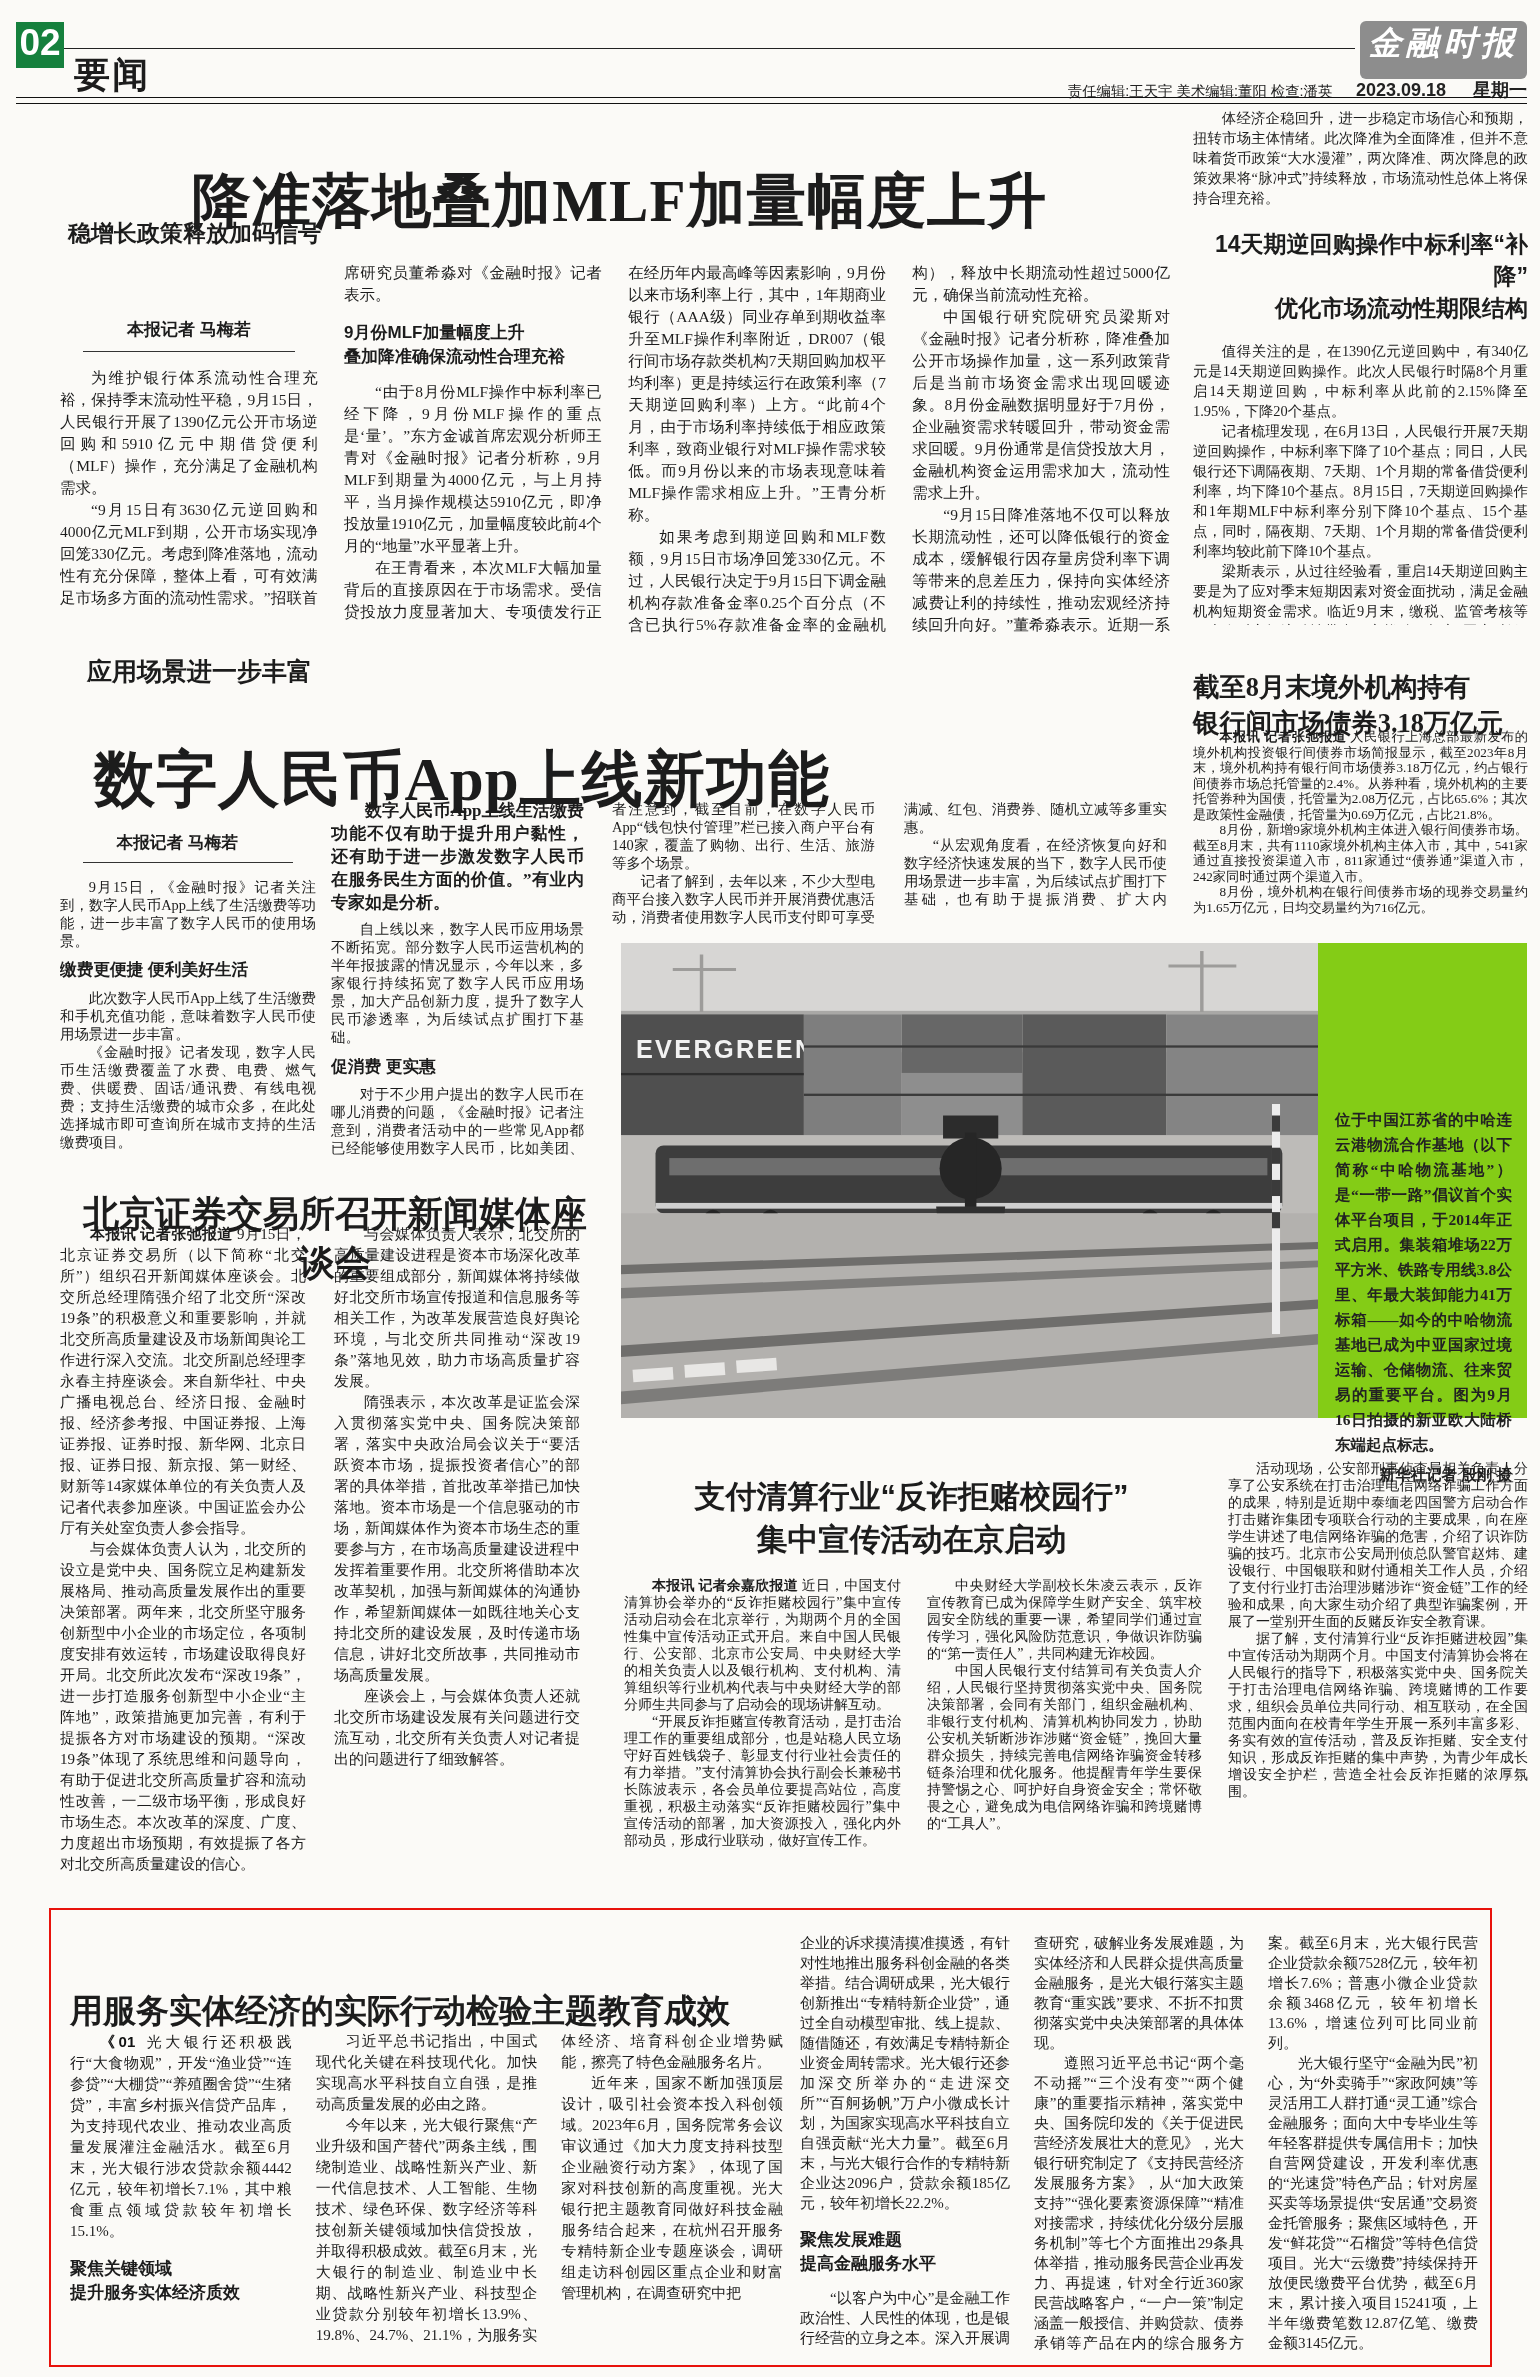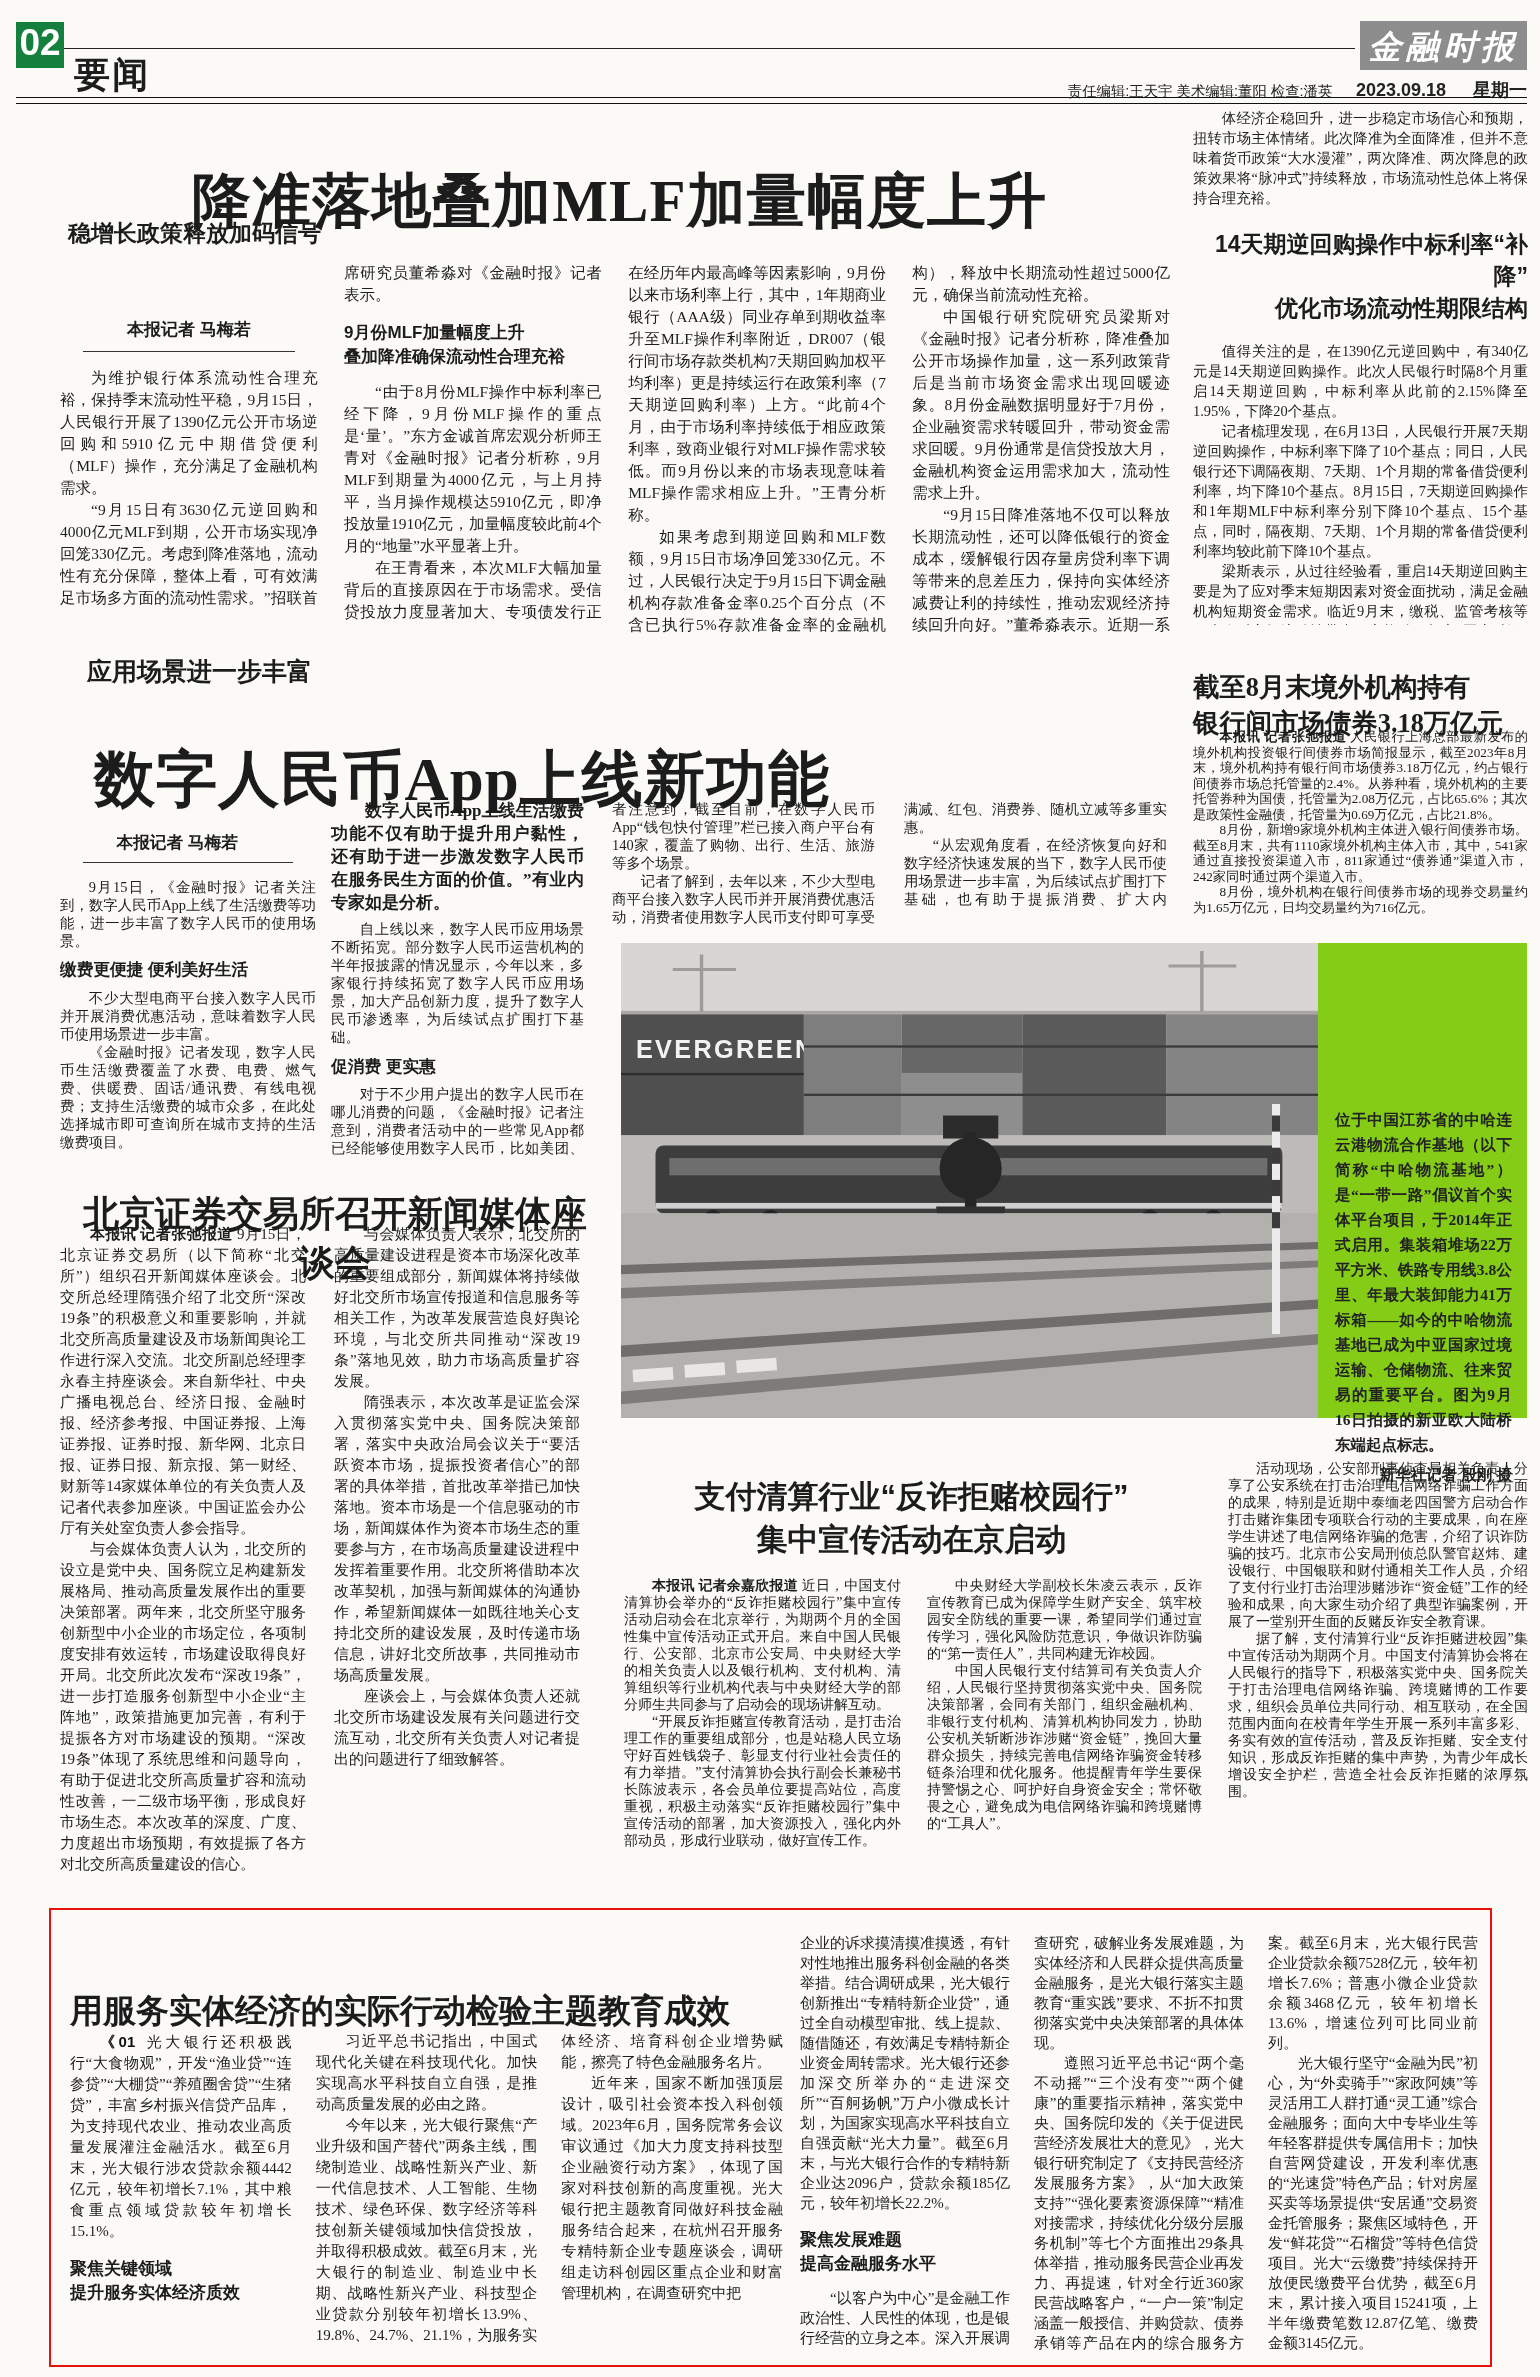--- a/index.html
+++ b/index.html
@@ -5,22 +5,22 @@
   html,body{margin:0;padding:0;background:#e8e6e2;}
   #page{position:relative;width:1540px;height:2377px;background:#fbfaf7;color:#1c1c1c;
         font-family:"Liberation Serif","DejaVu Serif",serif;overflow:hidden;}
   .abs{position:absolute;}
   .sans{font-family:"Liberation Sans","DejaVu Sans",sans-serif;}
   
   .pagenum-box{left:16px;top:22px;width:48px;height:46px;background:#15803d;color:#fff;
                display:flex;align-items:flex-start;justify-content:center;font-size:37px;font-weight:900;}
   .section-name{left:74px;top:51px;font-size:36px;font-weight:900;letter-spacing:2.3px;}
   .rule-thin{left:64px;top:48px;width:1291px;height:1.1px;background:#222;}
-  .masthead-box{left:1360px;top:21px;width:167px;height:49px;background:#8d8d8d;color:#fff;
-                display:flex;align-items:flex-end;justify-content:center;}
+  .masthead-box{left:1360px;top:21px;width:167px;height:58px;background:#8d8d8d;color:#fff;
+                display:flex;align-items:flex-start;justify-content:center;border-radius:6px;}
   .masthead-text{font-size:33px;font-weight:bold;font-style:italic;letter-spacing:4.6px;}
   .meta-line{left:690px;top:78px;width:837px;text-align:right;font-size:14.4px;color:#222;}
   .meta-line .date{font-size:18px;font-weight:bold;margin-left:19.5px;}
   .meta-line .weekday{font-size:18px;font-weight:bold;margin-left:23px;}
   .rule-double{left:16px;top:97px;width:1511px;height:4.6px;border-top:1.7px solid #111;border-bottom:1.1px solid #111;}
   
   .body-cols p,.colblock p{margin:0;text-indent:2em;text-align:justify;}
   p.cont{text-indent:0;}
   p.lead{font-weight:bold;font-size:17px;line-height:23px;text-indent:0;margin:3.4px 0 5.7px 0 !important;}
   h4.subhead{font-family:"Liberation Sans","DejaVu Sans",sans-serif;font-weight:900;
@@ -131,21 +131,21 @@
         <p class="p">梁斯表示，从过往经验看，重启14天期逆回购主要是为了应对季末短期因素对资金面扰动，满足金融机构短期资金需求。临近9月末，缴税、监管考核等因素会对市场流动性带来一定扰动，加之“国庆”长假期即将到来，金融机构流动性需求将同步上升，这需要提供相应的资金支持。本次时隔多月重启14天期逆回购，有利于更好优化市场流动性期限结构，有效满足市场多方面的流动性需求。</p>
       </div>
   </div>
 
   <div class="abs c-kicker sans">应用场景进一步丰富</div>
   <h1 class="abs c-headline">数字人民币App上线新功能</h1>
   <div class="abs c-col1 colblock">
       <p class="byline">本报记者 马梅若</p>
       <p class="p">9月15日，《金融时报》记者关注到，数字人民币App上线了生活缴费等功能，进一步丰富了数字人民币的使用场景。</p>
       <h4 class="subhead">缴费更便捷 便利美好生活</h4>
-      <p class="p">不少大型电商平台接入数字人民币并开展消费优惠活动，意味着数字人民币使用场景进一步丰富。</p>
+      <p class="p">此次数字人民币App上线了生活缴费和手机充值功能，意味着数字人民币使用场景进一步丰富。</p>
       <p class="p">《金融时报》记者发现，数字人民币生活缴费覆盖了水费、电费、燃气费、供暖费、固话/通讯费、有线电视费；支持生活缴费的城市众多，在此处选择城市即可查询所在城市支持的生活缴费项目。</p>
     </div>
   <div class="abs c-col2 colblock">
       <p class="lead">数字人民币App上线生活缴费功能不仅有助于提升用户黏性，还有助于进一步激发数字人民币在服务民生方面的价值。”有业内专家如是分析。</p>
       <p class="cont">自上线以来，数字人民币应用场景不断拓宽。部分数字人民币运营机构的半年报披露的情况显示，今年以来，多家银行持续拓宽了数字人民币应用场景，加大产品创新力度，提升了数字人民币渗透率，为后续试点扩围打下基础。</p>
       <h4 class="subhead">促消费 更实惠</h4>
       <p class="p">对于不少用户提出的数字人民币在哪儿消费的问题，《金融时报》记者注意到，消费者活动中的一些常见App都已经能够使用数字人民币，比如美团、京东、淘宝、滴滴出行、唯品会等都支持数字人民币支付。</p>
     </div>
   <div class="abs c-right body-cols">
       <p class="cont">者注意到，截至目前，在数字人民币App“钱包快付管理”栏已接入商户平台有140家，覆盖了购物、出行、生活、旅游等多个场景。</p>

